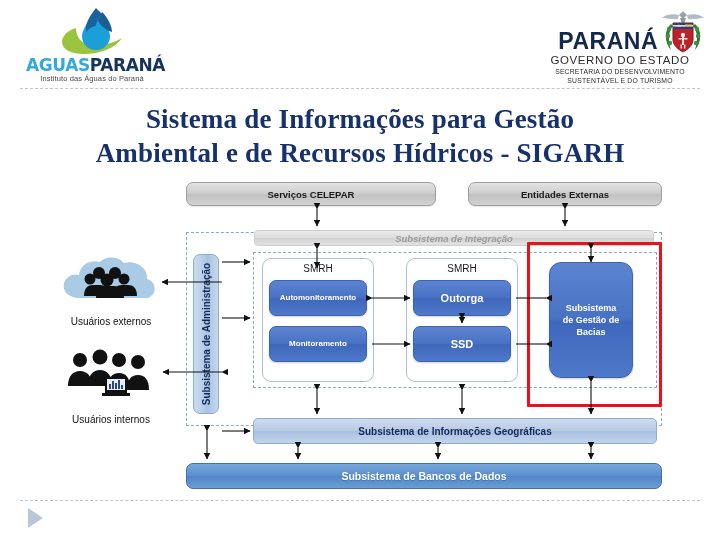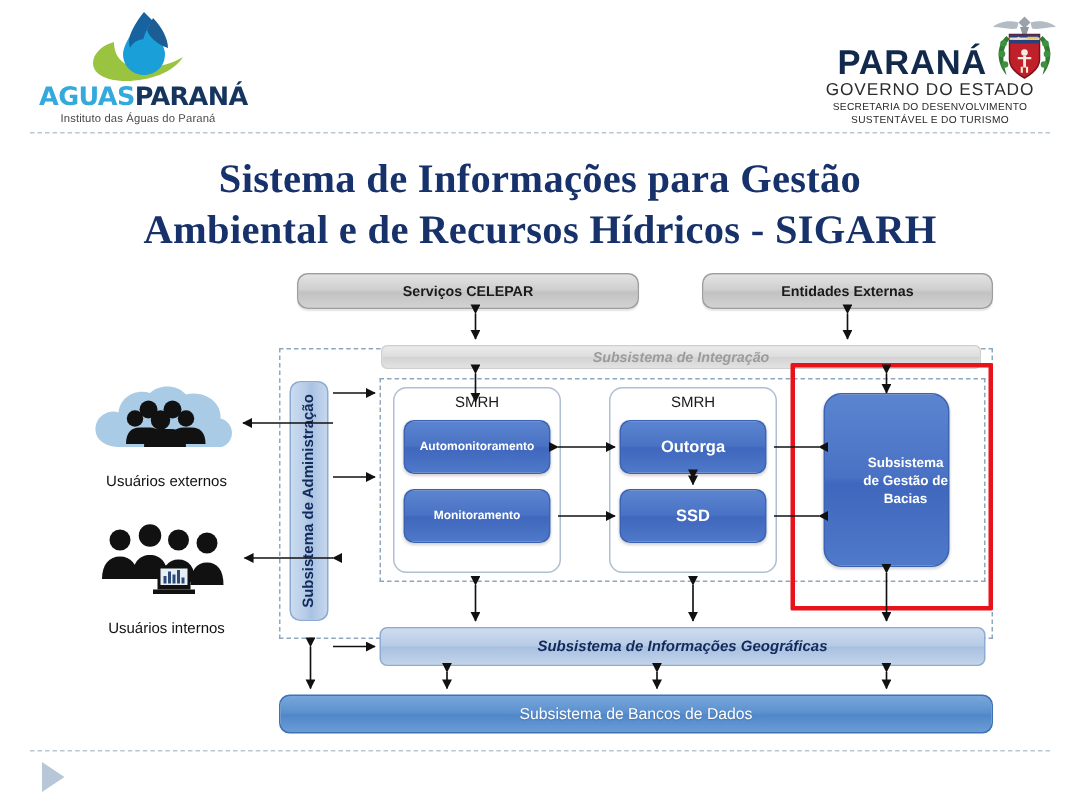--- a/index.html
+++ b/index.html
@@ -140,30 +140,30 @@
     line-height: 12px;
   }
 
   .lightblue-bar {
     position: absolute;
     background: linear-gradient(to bottom, #cfdcee 0%, #b6cbe6 48%, #a8c0e0 52%, #c3d4ea 100%);
     border: 1px solid #8eabd2;
     border-radius: 5px;
     color: #13295a;
     font-weight: bold; font-size: 10px;
-    display: flex; align-items: center; justify-content: center; font-style: italic;
+    display: flex; align-items: center; justify-content: center;
   }
 
   .medblue-bar {
     position: absolute;
     background: linear-gradient(to bottom, #77a7da 0%, #5b8fce 48%, #5087c9 52%, #6b9cd5 100%);
     border: 1px solid #3f72b5;
     border-radius: 7px;
     color: #ffffff;
-    font-weight: normal; font-size: 10.5px;
+    font-weight: bold; font-size: 10.5px;
     display: flex; align-items: center; justify-content: center;
     text-shadow: 0 1px 1px rgba(0,0,0,0.18);
   }
 
   #admin-box {
     position: absolute;
     background: linear-gradient(to right, #cbdcf0 0%, #b3cae6 45%, #a9c2e2 55%, #c6d7ee 100%);
     border: 1px solid #8cabd3;
     border-radius: 7px;
   }
@@ -258,21 +258,21 @@
     </svg>
   </div>
 
   <div id="title">
     <div>Sistema de Informações para Gestão</div>
     <div>Ambiental e de Recursos Hídricos - SIGARH</div>
   </div>
 
   <div id="diagram">
 
-    <div class="gbox" style="left:186px; top:6px; width:228px; height:24px;margin-left:12px;">
+    <div class="gbox" style="left:186px; top:6px; width:250px; height:24px;">
       <span>Serviços CELEPAR</span>
     </div>
     <div class="gbox" style="left:468px; top:6px; width:194px; height:24px;">
       <span>Entidades Externas</span>
     </div>
 
     <div class="outer-dashed" style="left:186px; top:56px; width:476px; height:194px;"></div>
 
     <div id="integracao-bar" style="left:254px; top:54px; width:400px; height:16px;font-style:italic;">
       <span>Subsistema de Integração</span>
@@ -297,21 +297,21 @@
     <div class="whitebox" style="left:406px; top:82px; width:112px; height:124px;">
       <div class="wb-label">SMRH</div>
     </div>
     <div class="bluebox" style="left:413px; top:104px; width:98px; height:36px; font-size:11px;">
       <span>Outorga</span>
     </div>
     <div class="bluebox" style="left:413px; top:150px; width:98px; height:36px; font-size:11px;">
       <span>SSD</span>
     </div>
 
-    <div class="bluebox" style="left:549px; top:86px; width:84px; height:116px; font-size:9px; border-radius:12px;justify-content:flex-end;">
+    <div class="bluebox" style="left:549px; top:86px; width:84px; height:116px; font-size:9px; border-radius:12px;">
       <div>
         <div>Subsistema</div>
         <div>de Gestão de</div>
         <div>Bacias</div>
       </div>
     </div>
     <div id="red-frame" style="left:527px; top:66px; width:135px; height:165px;"></div>
 
     <div class="lightblue-bar" style="left:253px; top:242px; width:404px; height:26px;">
       <span>Subsistema de Informações Geográficas</span>

